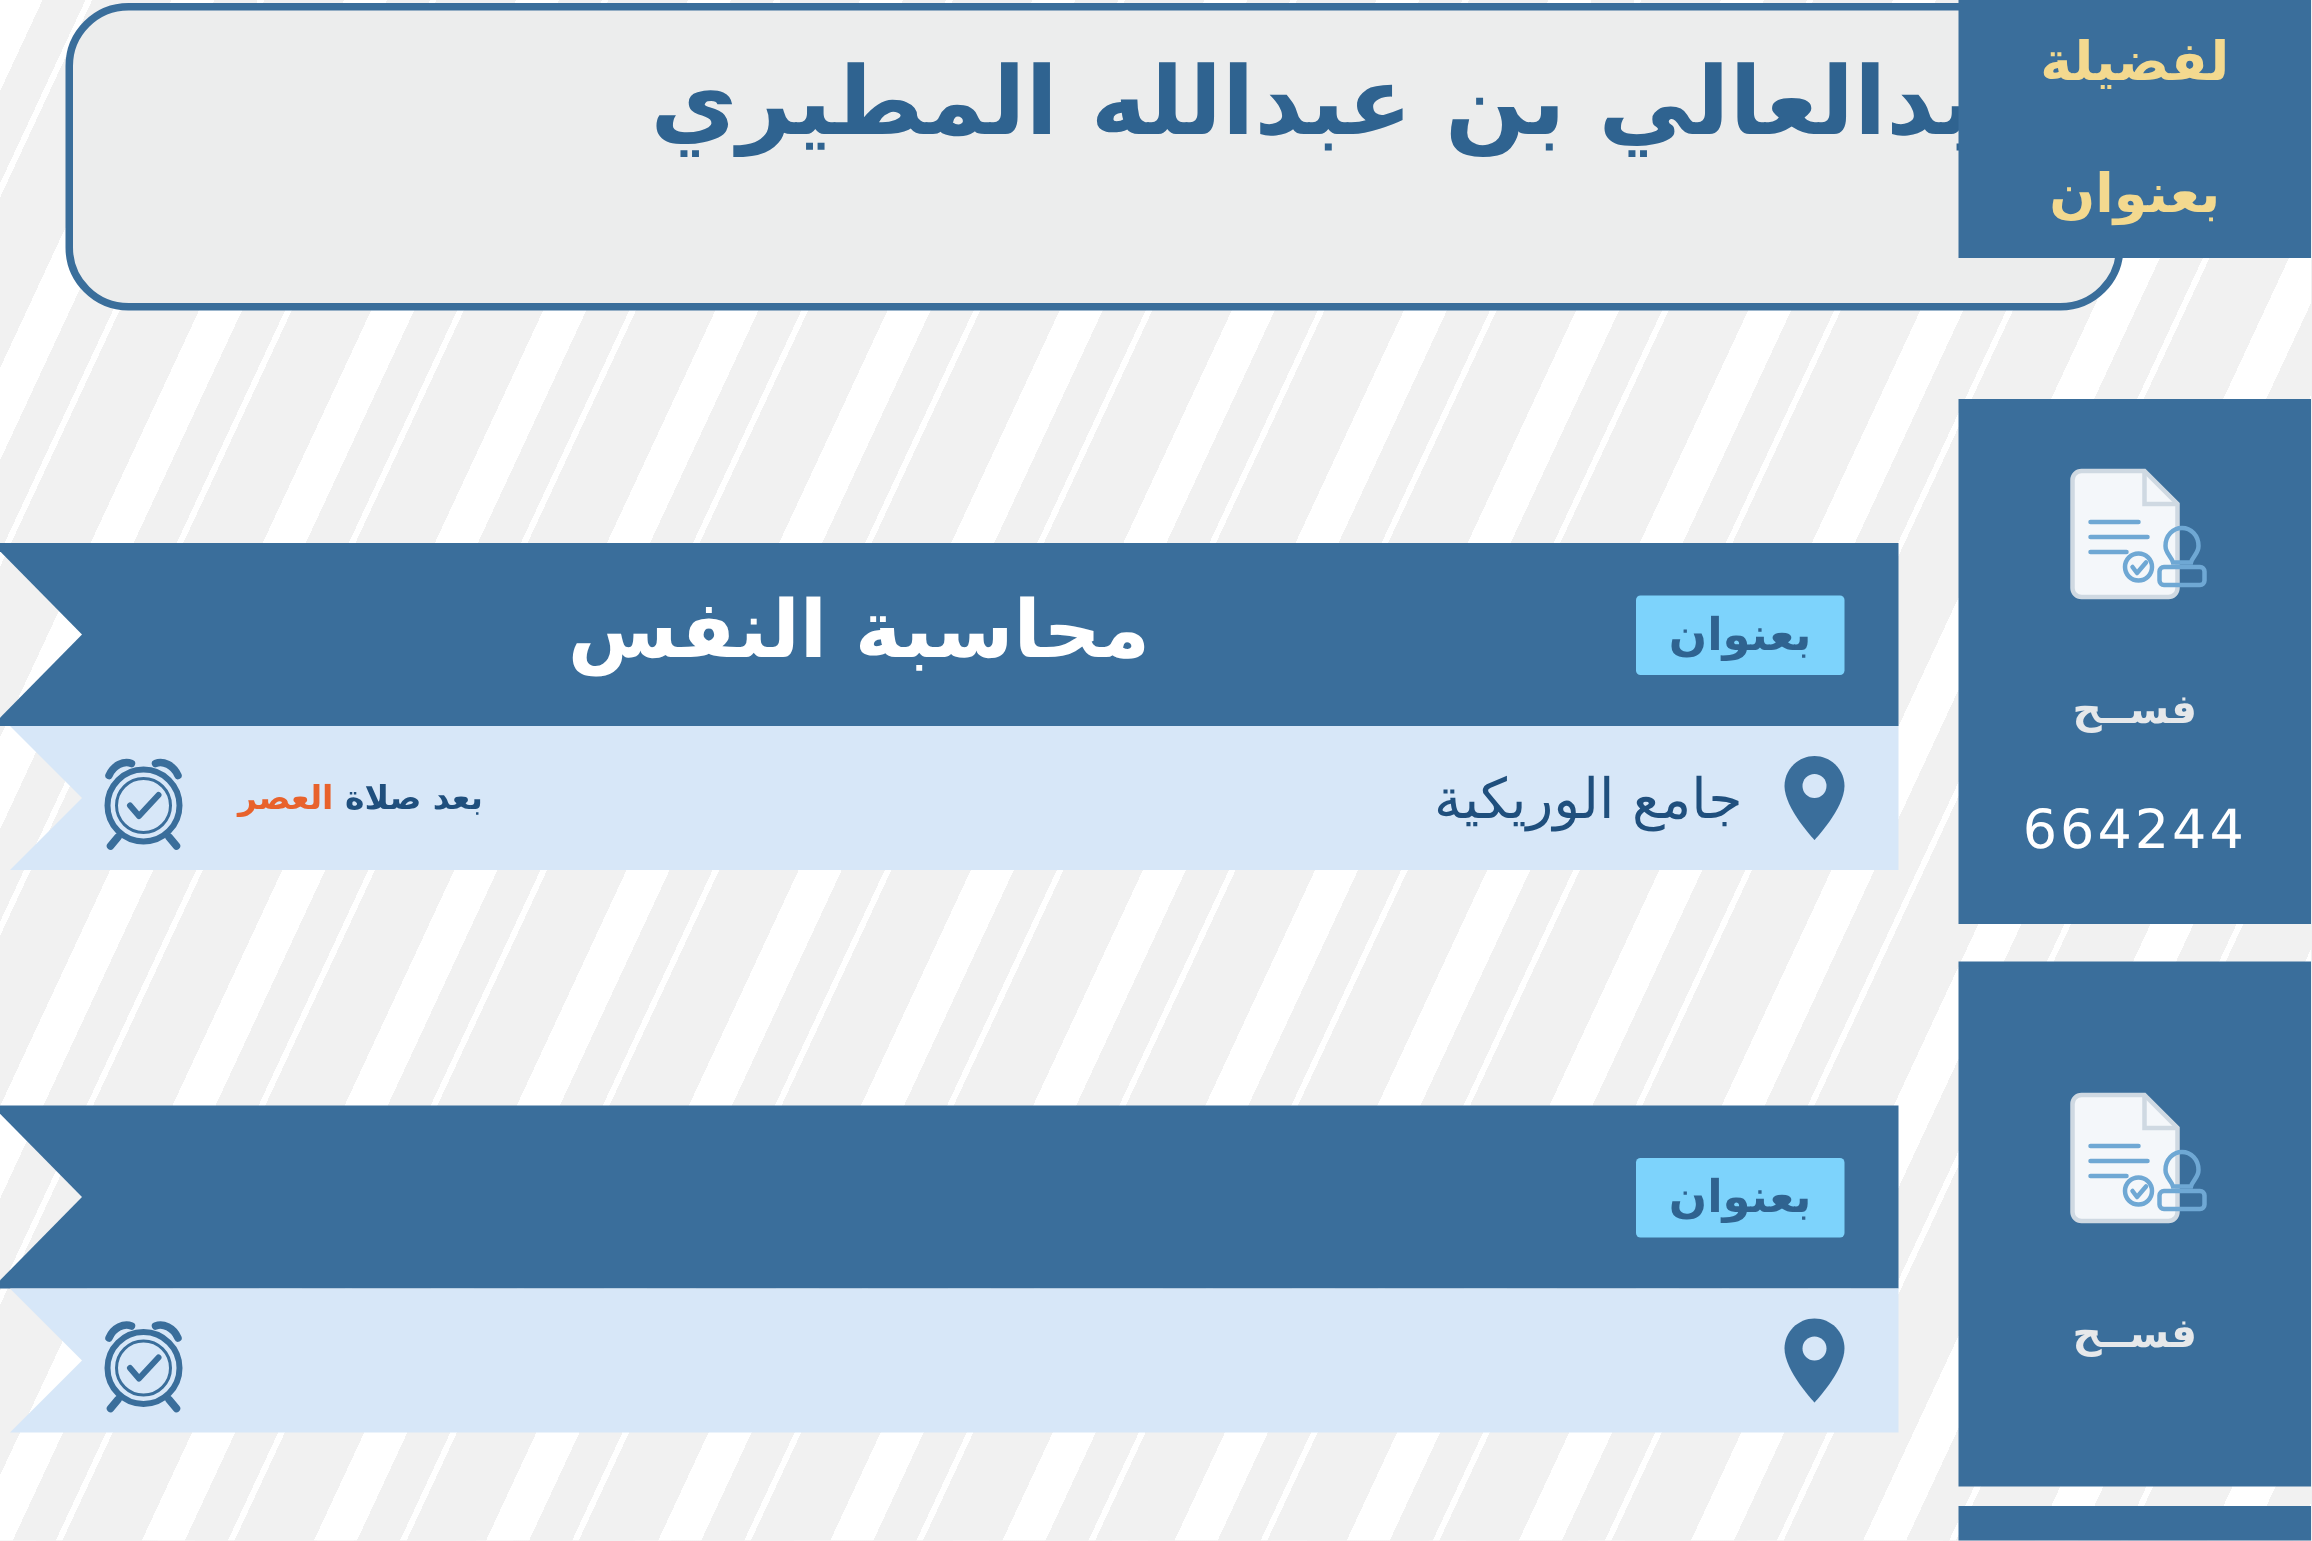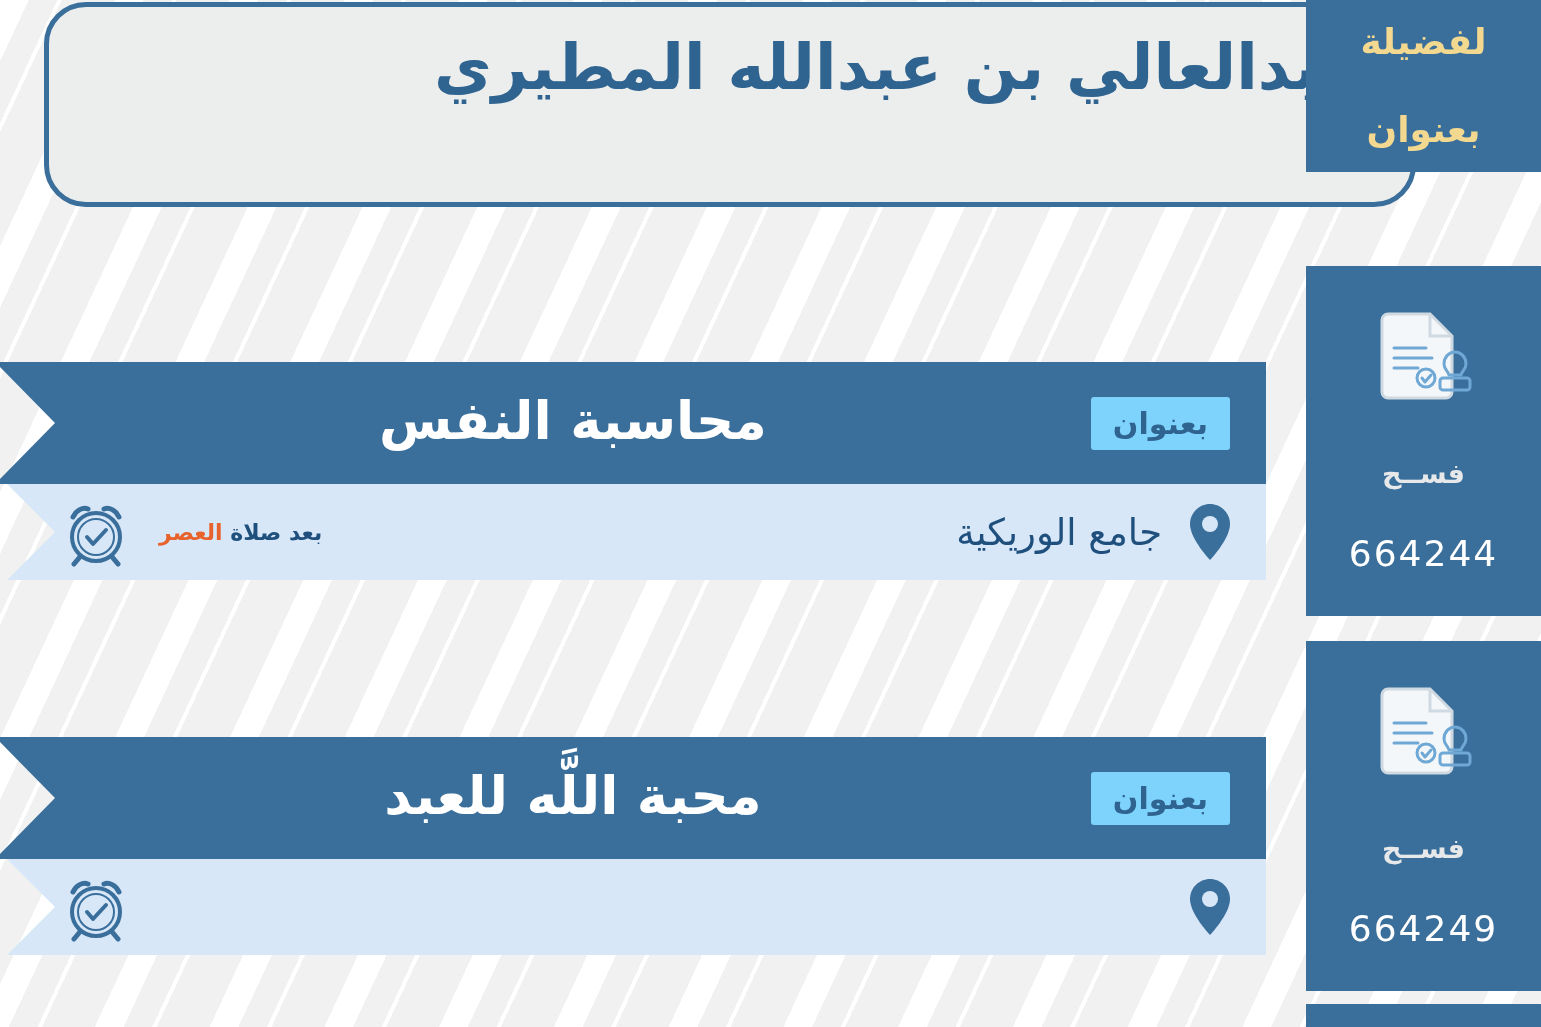--- a/index.html
+++ b/index.html
@@ -205,21 +205,20 @@
       <span class="num">664244</span>
     </div>
   </div>
 
   <div class="lecture" style="top:737px;height:224px;">
 
     <div class="lec-body">
       <div class="title-row">
         <div class="ribbon-arrow"></div>
         <div class="byline">بعنوان</div>
-        <div class="lec-title">محبة اللَّه للعبد</div>
       </div>
 
       <div class="info-row">
         <div class="info-arrow"></div>
 
         <span class="pin-icon">
           <svg width="52" height="62" viewBox="0 0 52 62">
             <path d="M26 3C15 3 6 12 6 23c0 15 20 36 20 36s20-21 20-36C46 12 37 3 26 3z" fill="#3a6e9b"></path>
             <circle cx="26" cy="23" r="8" fill="#d7e7f8"></circle>
           </svg>
@@ -252,19 +251,18 @@
             <line x1="24" y1="50" x2="62" y2="50"></line>
             <line x1="24" y1="60" x2="48" y2="60"></line>
           </g>
           <circle cx="56" cy="70" r="9" fill="none" stroke="#6fa8d4" stroke-width="3"></circle>
           <path d="M52 70l3 4 6-7" fill="none" stroke="#6fa8d4" stroke-width="3" stroke-linecap="round" stroke-linejoin="round"></path>
           <path d="M74 56c0-7 5-12 11-12s11 5 11 12c0 5-4 7-5 11h-12c-1-4-5-6-5-11z" fill="none" stroke="#6fa8d4" stroke-width="3"></path>
           <rect x="70" y="70" width="30" height="12" rx="3" fill="none" stroke="#6fa8d4" stroke-width="3"></rect>
         </svg>
       </span>
       <span class="lbl">فســح</span>
-      <span class="num">664249</span>
     </div>
   </div>
 
   <div class="permit" style="top:1004px;height:60px;"></div>
 
 </div>
 
 </body></html>

